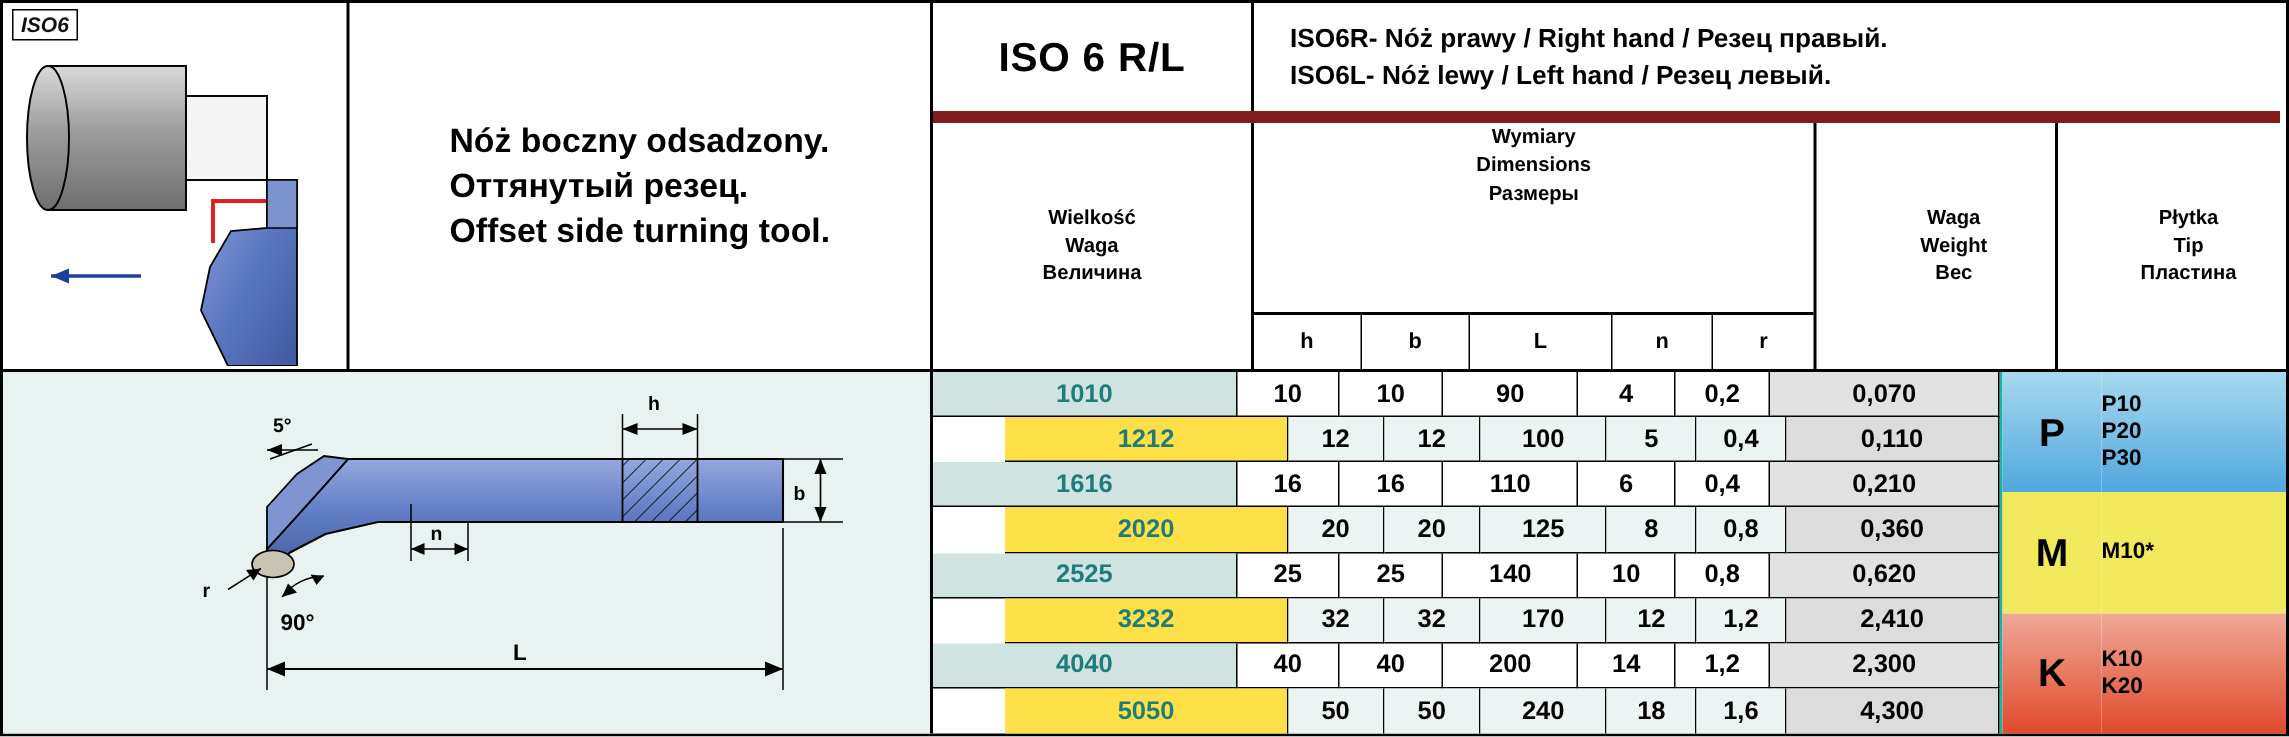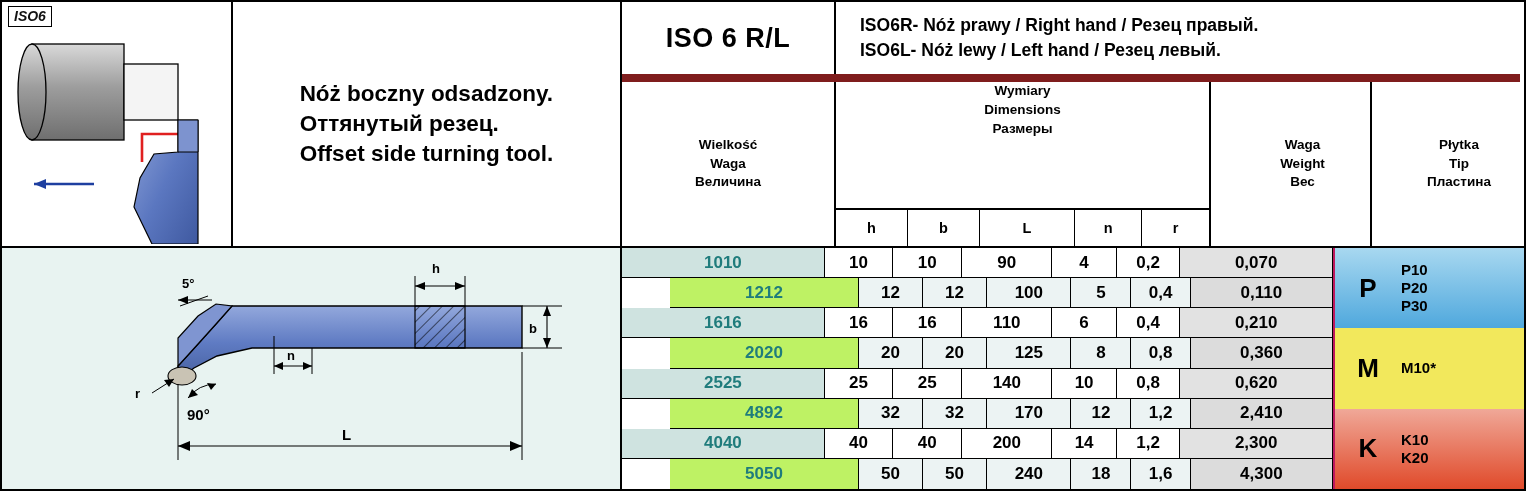--- a/index.html
+++ b/index.html
@@ -118,39 +118,39 @@
     border-top:2px solid #000;
   }
   .draw-cell {
     width:620px; height:100%;
     background:#e8f3f1;
     border-right:2px solid #000;
     position:relative;
   }
   .table-cell {
     width:713px; height:100%;
-    border-right:2px solid #be185d;
+    border-right:2px solid #14b8a6;
     display:flex; flex-direction:column;
   }
   .trow { flex:1; display:flex; }
   .trow > div {
     display:flex; align-items:center; justify-content:center;
     font-size:17px; font-weight:bold;
     border-bottom:1.5px solid #000;
     border-right:1.5px solid #000;
   }
   .trow:last-child > div { border-bottom:none; }
   .td-size { width:214px; background:#cfe3e0; color:#1f7c7c; font-size:19px; border-right:2px solid #000;}
   .td-h { width:72px; }
   .td-b { width:73px; }
   .td-L { width:95px; }
   .td-n { width:68px; }
   .td-r { width:67px; border-right:2px solid #000; }
   .td-w { width:161px; background:#e2e2e2; border-right:none; }
-  .trow.alt .td-size { background:#bef264;margin-left:48px; }
+  .trow.alt .td-size { background:#fde047;margin-left:48px; }
   .trow.alt .td-h, .trow.alt .td-b, .trow.alt .td-L,
   .trow.alt .td-n, .trow.alt .td-r { background:#ecf3f3; }
   .trow.alt .td-w { background:#dcdcdc; }
 
   .grades-cell {
     flex:1; height:100%;
     display:flex; flex-direction:column;
   }
   .grow { flex:1; display:flex; }
   .glet {
@@ -373,21 +373,21 @@
       <div class="trow">
         <div class="td-size">2525</div>
         <div class="td-h">25</div>
         <div class="td-b">25</div>
         <div class="td-L">140</div>
         <div class="td-n">10</div>
         <div class="td-r">0,8</div>
         <div class="td-w">0,620</div>
       </div>
       <div class="trow alt">
-        <div class="td-size">4892</div>
+        <div class="td-size">3232</div>
         <div class="td-h">32</div>
         <div class="td-b">32</div>
         <div class="td-L">170</div>
         <div class="td-n">12</div>
         <div class="td-r">1,2</div>
         <div class="td-w">2,410</div>
       </div>
       <div class="trow">
         <div class="td-size">4040</div>
         <div class="td-h">40</div>

